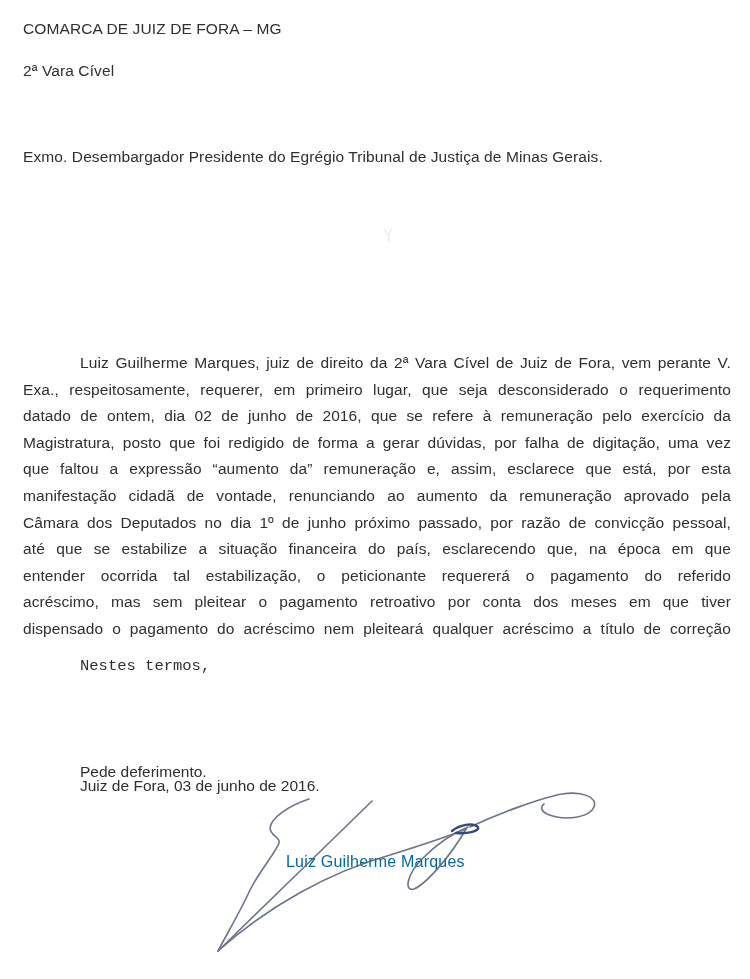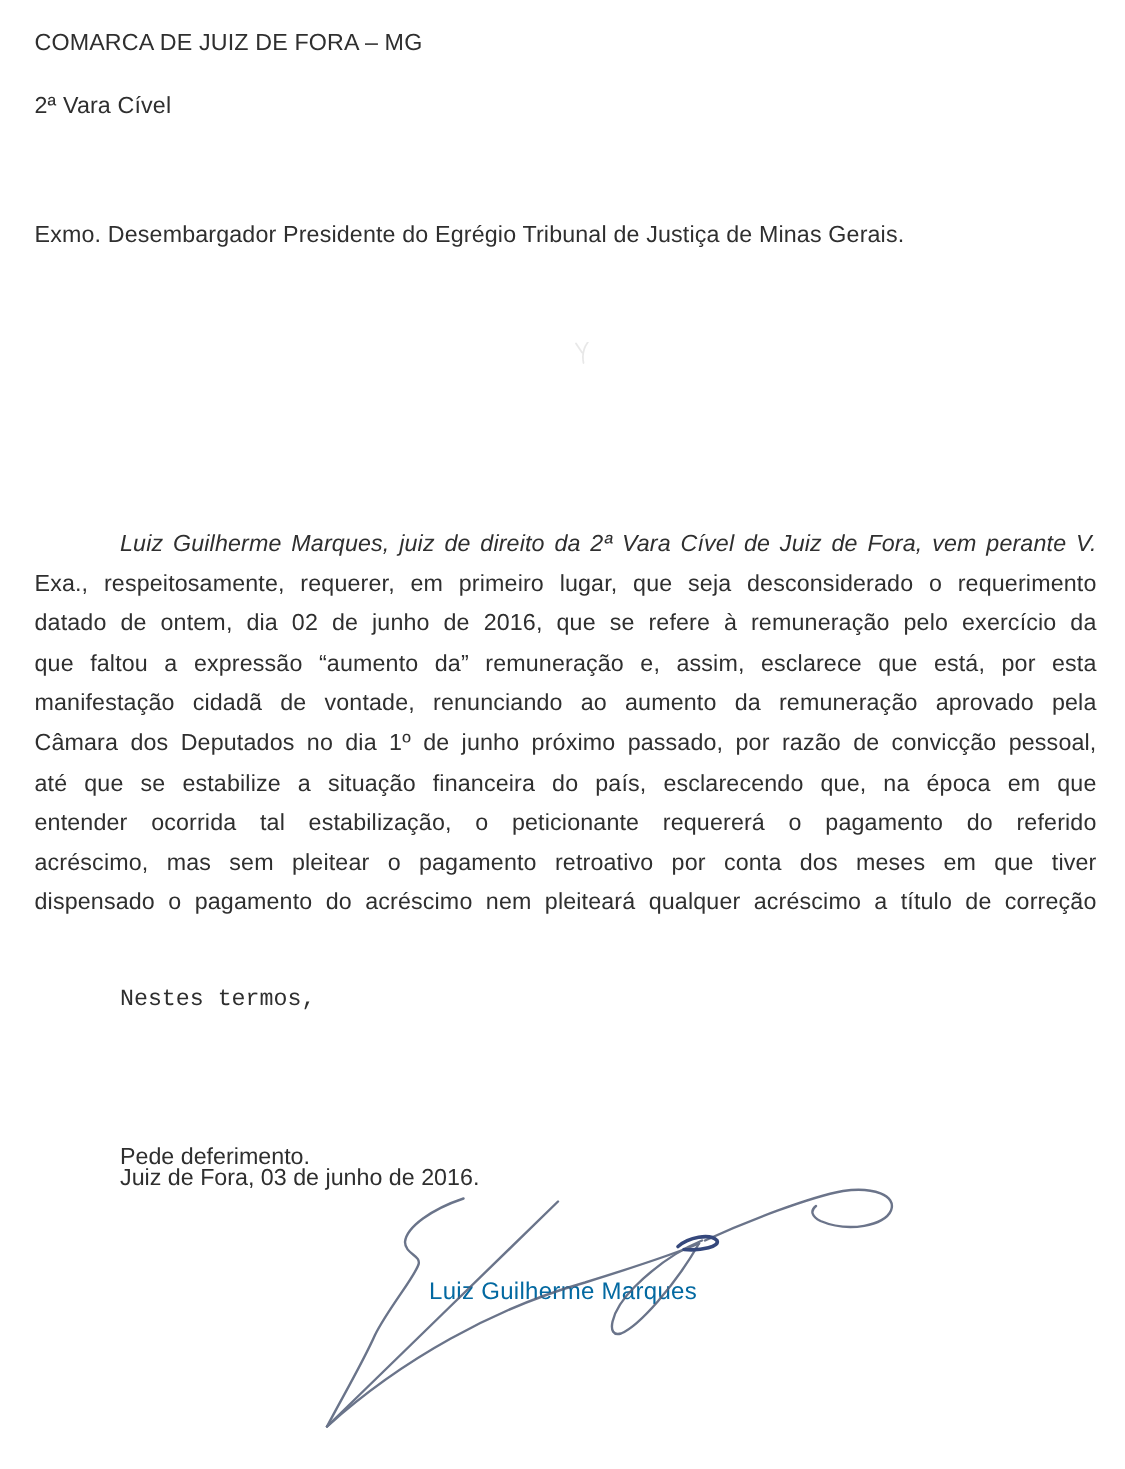--- a/index.html
+++ b/index.html
@@ -45,21 +45,21 @@
   }
   .pline {
     box-sizing: border-box;
     width: 100%;
     height: 26.6px;
     line-height: 26.6px;
     text-align: justify;
     text-align-last: justify;
     white-space: nowrap;
   }
-  .pline.first { padding-left: 57px; font-style: italic; }
+  .pline.first { padding-left: 57px; }
   .pline.last  { text-align-last: left; white-space: normal; }
 
   .closing {
     position: absolute;
     left: 80px;
     font-size: 15.5px;
     line-height: 20px;
     white-space: nowrap;
   }
   .c1 { top: 656px; font-family: Liberation Mono, monospace; }
@@ -98,20 +98,21 @@
   <div class="hline h-address">Exmo. Desembargador Presidente do Egrégio Tribunal de Justiça de Minas Gerais.</div>
 
   <svg class="stray-mark" width="12" height="15" viewBox="0 0 12 15">
     <path d="M 1 1 L 5 7 M 9 0 C 6 4 5 9 6 14" stroke="#d7d7d7" stroke-width="1.2" fill="none" stroke-linecap="round"></path>
   </svg>
 
   <div class="bodytext">
     <div class="pline first">Luiz Guilherme Marques, juiz de direito da 2ª Vara Cível de Juiz de Fora, vem perante V.</div>
     <div class="pline">Exa., respeitosamente, requerer, em primeiro lugar, que seja desconsiderado o requerimento</div>
     <div class="pline">datado de ontem, dia 02 de junho de 2016, que se refere à remuneração pelo exercício da</div>
+    <div class="pline">Magistratura, posto que foi redigido de forma a gerar dúvidas, por falha de digitação, uma vez</div>
     <div class="pline">que faltou a expressão “aumento da” remuneração e, assim, esclarece que está, por esta</div>
     <div class="pline">manifestação cidadã de vontade, renunciando ao aumento da remuneração aprovado pela</div>
     <div class="pline">Câmara dos Deputados no dia 1º de junho próximo passado, por razão de convicção pessoal,</div>
     <div class="pline">até que se estabilize a situação financeira do país, esclarecendo que, na época em que</div>
     <div class="pline">entender ocorrida tal estabilização, o peticionante requererá o pagamento do referido</div>
     <div class="pline">acréscimo, mas sem pleitear o pagamento retroativo por conta dos meses em que tiver</div>
     <div class="pline">dispensado o pagamento do acréscimo nem pleiteará qualquer acréscimo a título de correção</div>
   </div>
 
   <div class="closing c1">Nestes termos,</div>

